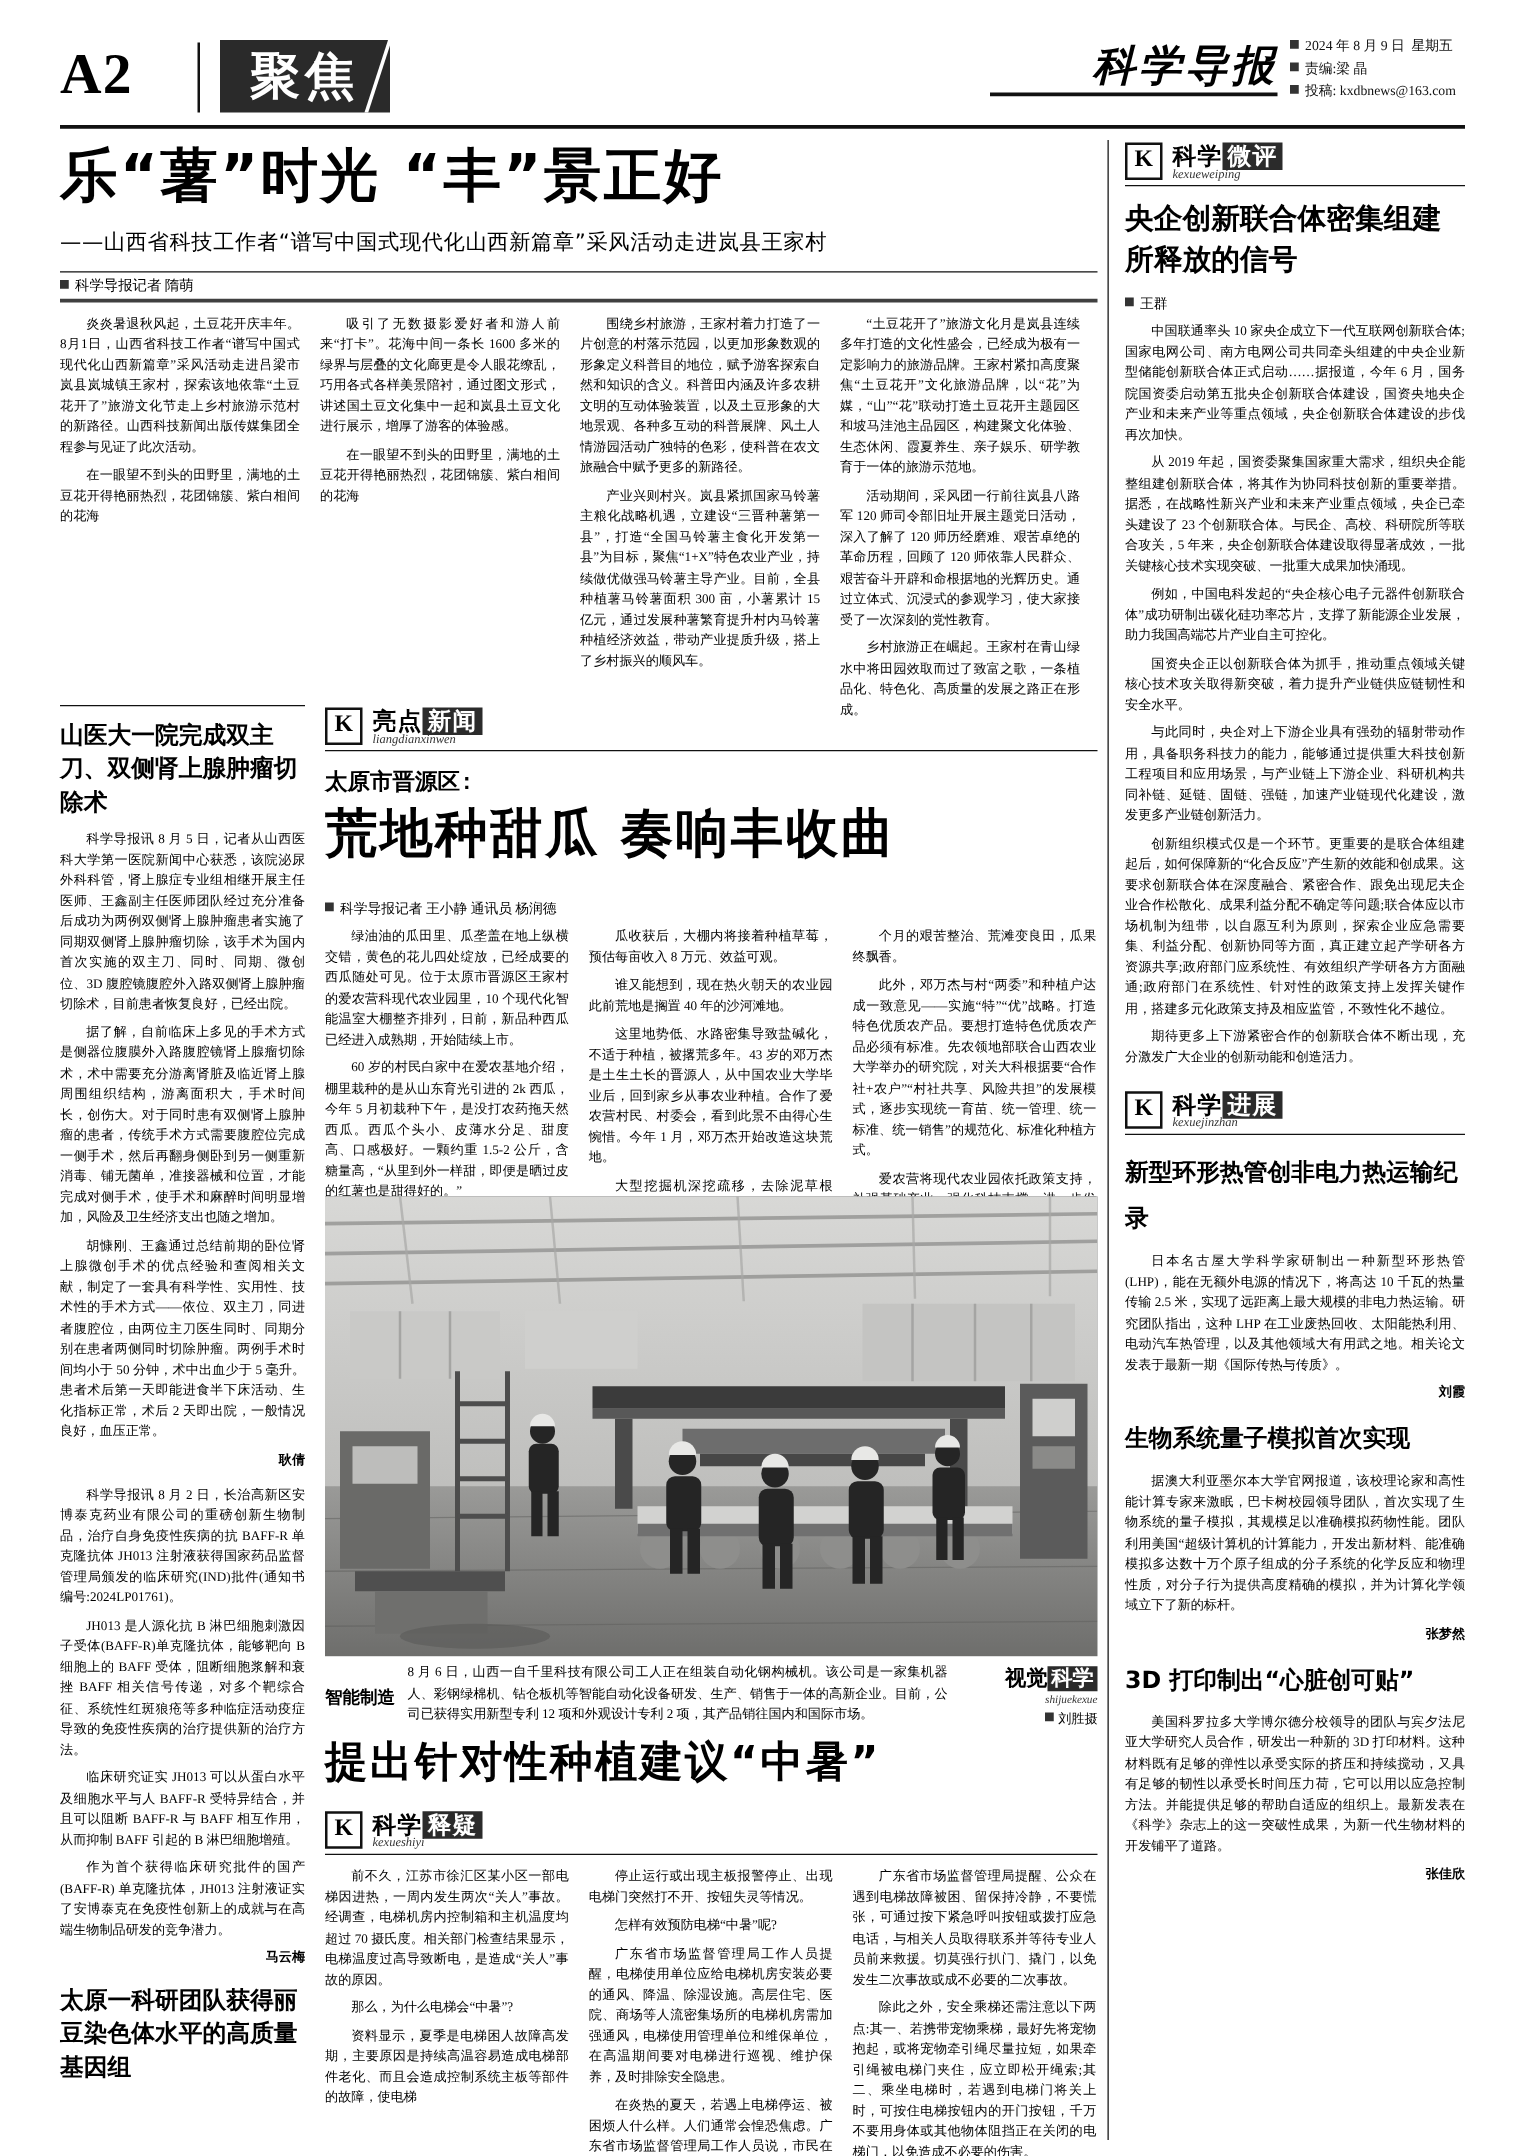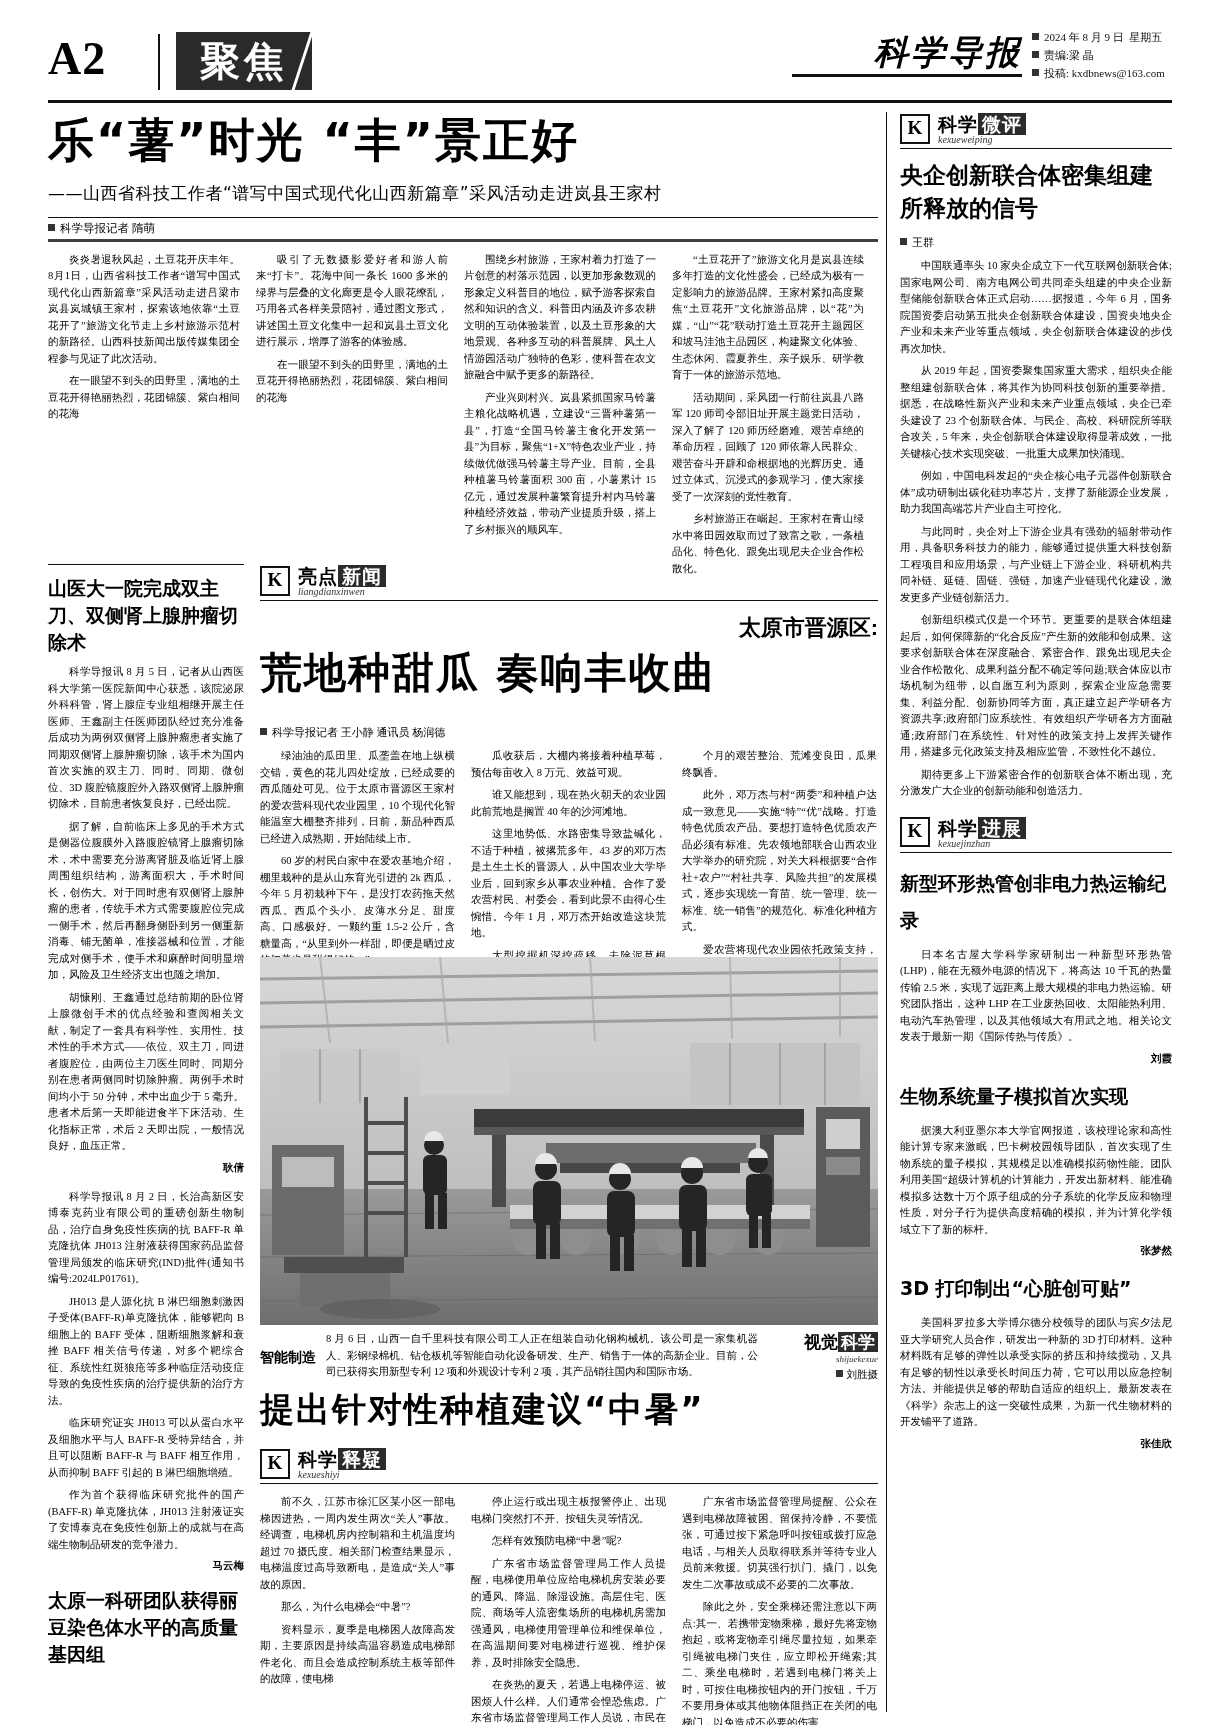--- a/index.html
+++ b/index.html
@@ -46,21 +46,21 @@
   .lcol .hr{border-top:1px solid #111;margin:10px 0 10px 0;}
 
   
   .mid{position:absolute;left:212px;top:452px;width:618px;}
   .kbadge{display:flex;align-items:center;gap:8px;}
   .kbox{width:26px;height:26px;border:2px solid #111;font-size:19px;font-weight:bold;text-align:center;line-height:24px;font-family:"Liberation Serif",serif;}
   .kcn{font-size:19px;font-weight:bold;font-family:"DejaVu Sans",sans-serif;letter-spacing:1px;}
   .kcn .em{background:#2b2b2b;color:#fff;padding:0 4px;}
   .kpy{font-size:10px;font-style:italic;color:#333;margin-top:-4px;}
   .kline{border-bottom:1px solid #111;margin-top:3px;}
-  .mid .kicker{font-size:22px;font-weight:bold;margin:12px 0 6px 0;font-family:Liberation Sans, sans-serif;text-align:right;}
+  .mid .kicker{font-size:18px;font-weight:bold;margin:12px 0 6px 0;font-family:Liberation Mono, monospace;}
   .mid .bigtitle{font-size:42px;font-weight:bold;letter-spacing:2px;font-family:"DejaVu Sans",sans-serif;line-height:1.15;}
   .mid .srcline{margin-top:28px;font-size:11px;font-family:Liberation Serif, serif;}
   .mid .srcline .sq{display:inline-block;width:7px;height:7px;background:#333;margin-right:5px;vertical-align:1px;}
   .mid .cols3{margin-top:8px;display:flex;gap:16px;}
   .mid .cols3 .c{width:195px;font-size:10.5px;line-height:16.5px;text-align:justify;}
   .mid .cols3 .c p{margin:0 0 6px 0;text-indent:2em;}
 
   
   .photo{position:absolute;left:212px;top:845px;width:618px;}
   .photo .img{width:618px;height:368px;position:relative;overflow:hidden;background:#8d8d8d;}
@@ -137,21 +137,21 @@
           <p>吸引了无数摄影爱好者和游人前来“打卡”。花海中间一条长 1600 多米的绿界与层叠的文化廊更是令人眼花缭乱，巧用各式各样美景陪衬，通过图文形式，讲述国土豆文化集中一起和岚县土豆文化进行展示，增厚了游客的体验感。</p>
           <p>在一眼望不到头的田野里，满地的土豆花开得艳丽热烈，花团锦簇、紫白相间的花海</p>
         </div>
         <div class="c">
           <p>围绕乡村旅游，王家村着力打造了一片创意的村落示范园，以更加形象数观的形象定义科普目的地位，赋予游客探索自然和知识的含义。科普田内涵及许多农耕文明的互动体验装置，以及土豆形象的大地景观、各种多互动的科普展牌、风土人情游园活动广独特的色彩，使科普在农文旅融合中赋予更多的新路径。</p>
           <p>产业兴则村兴。岚县紧抓国家马铃薯主粮化战略机遇，立建设“三晋种薯第一县”，打造“全国马铃薯主食化开发第一县”为目标，聚焦“1+X”特色农业产业，持续做优做强马铃薯主导产业。目前，全县种植薯马铃薯面积 300 亩，小薯累计 15 亿元，通过发展种薯繁育提升村内马铃薯种植经济效益，带动产业提质升级，搭上了乡村振兴的顺风车。</p>
         </div>
         <div class="c">
           <p>“土豆花开了”旅游文化月是岚县连续多年打造的文化性盛会，已经成为极有一定影响力的旅游品牌。王家村紧扣高度聚焦“土豆花开”文化旅游品牌，以“花”为媒，“山”“花”联动打造土豆花开主题园区和坡马洼池主品园区，构建聚文化体验、生态休闲、霞夏养生、亲子娱乐、研学教育于一体的旅游示范地。</p>
           <p>活动期间，采风团一行前往岚县八路军 120 师司令部旧址开展主题党日活动，深入了解了 120 师历经磨难、艰苦卓绝的革命历程，回顾了 120 师依靠人民群众、艰苦奋斗开辟和命根据地的光辉历史。通过立体式、沉浸式的参观学习，使大家接受了一次深刻的党性教育。</p>
-          <p>乡村旅游正在崛起。王家村在青山绿水中将田园效取而过了致富之歌，一条植品化、特色化、跟免出现尼夫企业合作松散化。</p>
+          <p>乡村旅游正在崛起。王家村在青山绿水中将田园效取而过了致富之歌，一条植品化、特色化、高质量的发展之路正在形成。</p>
         </div>
       </div>
     </div>
 
     <div class="lcol">
       <div class="hr" style="margin-top:0"></div>
       <h3>山医大一院完成双主刀、双侧肾上腺肿瘤切除术</h3>
       <p>科学导报讯 8 月 5 日，记者从山西医科大学第一医院新闻中心获悉，该院泌尿外科科管，肾上腺症专业组相继开展主任医师、王鑫副主任医师团队经过充分准备后成功为两例双侧肾上腺肿瘤患者实施了同期双侧肾上腺肿瘤切除，该手术为国内首次实施的双主刀、同时、同期、微创位、3D 腹腔镜腹腔外入路双侧肾上腺肿瘤切除术，目前患者恢复良好，已经出院。</p>
       <p>据了解，自前临床上多见的手术方式是侧器位腹膜外入路腹腔镜肾上腺瘤切除术，术中需要充分游离肾脏及临近肾上腺周围组织结构，游离面积大，手术时间长，创伤大。对于同时患有双侧肾上腺肿瘤的患者，传统手术方式需要腹腔位完成一侧手术，然后再翻身侧卧到另一侧重新消毒、铺无菌单，准接器械和位置，才能完成对侧手术，使手术和麻醉时间明显增加，风险及卫生经济支出也随之增加。</p>
       <p>胡慷刚、王鑫通过总结前期的卧位肾上腺微创手术的优点经验和查阅相关文献，制定了一套具有科学性、实用性、技术性的手术方式——依位、双主刀，同进者腹腔位，由两位主刀医生同时、同期分别在患者两侧同时切除肿瘤。两例手术时间均小于 50 分钟，术中出血少于 5 毫升。患者术后第一天即能进食半下床活动、生化指标正常，术后 2 天即出院，一般情况良好，血压正常。</p>
@@ -374,20 +374,21 @@
         </div>
       </div>
       <div class="kline"></div>
       <h2>央企创新联合体密集组建所释放的信号</h2>
       <div class="author">
         <span class="sq"></span><span>王群</span>
       </div>
       <p>中国联通率头 10 家央企成立下一代互联网创新联合体;国家电网公司、南方电网公司共同牵头组建的中央企业新型储能创新联合体正式启动……据报道，今年 6 月，国务院国资委启动第五批央企创新联合体建设，国资央地央企产业和未来产业等重点领域，央企创新联合体建设的步伐再次加快。</p>
       <p>从 2019 年起，国资委聚集国家重大需求，组织央企能整组建创新联合体，将其作为协同科技创新的重要举措。据悉，在战略性新兴产业和未来产业重点领域，央企已牵头建设了 23 个创新联合体。与民企、高校、科研院所等联合攻关，5 年来，央企创新联合体建设取得显著成效，一批关键核心技术实现突破、一批重大成果加快涌现。</p>
       <p>例如，中国电科发起的“央企核心电子元器件创新联合体”成功研制出碳化硅功率芯片，支撑了新能源企业发展，助力我国高端芯片产业自主可控化。</p>
+      <p>国资央企正以创新联合体为抓手，推动重点领域关键核心技术攻关取得新突破，着力提升产业链供应链韧性和安全水平。</p>
       <p>与此同时，央企对上下游企业具有强劲的辐射带动作用，具备职务科技力的能力，能够通过提供重大科技创新工程项目和应用场景，与产业链上下游企业、科研机构共同补链、延链、固链、强链，加速产业链现代化建设，激发更多产业链创新活力。</p>
       <p>创新组织模式仅是一个环节。更重要的是联合体组建起后，如何保障新的“化合反应”产生新的效能和创成果。这要求创新联合体在深度融合、紧密合作、跟免出现尼夫企业合作松散化、成果利益分配不确定等问题;联合体应以市场机制为纽带，以自愿互利为原则，探索企业应急需要集、利益分配、创新协同等方面，真正建立起产学研各方资源共享;政府部门应系统性、有效组织产学研各方方面融通;政府部门在系统性、针对性的政策支持上发挥关键作用，搭建多元化政策支持及相应监管，不致性化不越位。</p>
       <p>期待更多上下游紧密合作的创新联合体不断出现，充分激发广大企业的创新动能和创造活力。</p>
 
       <div class="kbadge" style="margin-top:16px">
         <div class="kbox">K</div>
         <div>
           <div class="kcn">科学<span class="em">进展</span></div>
           <div class="kpy">kexuejinzhan</div>
         </div>

